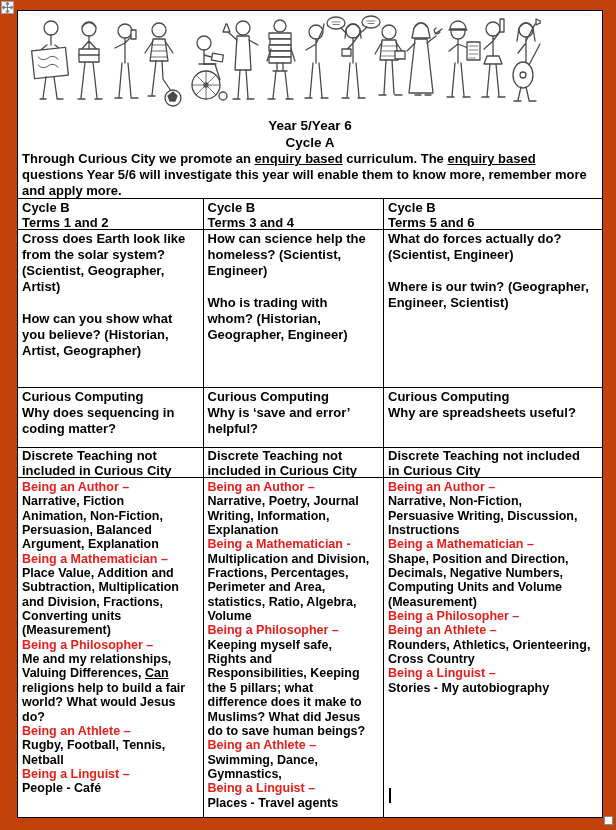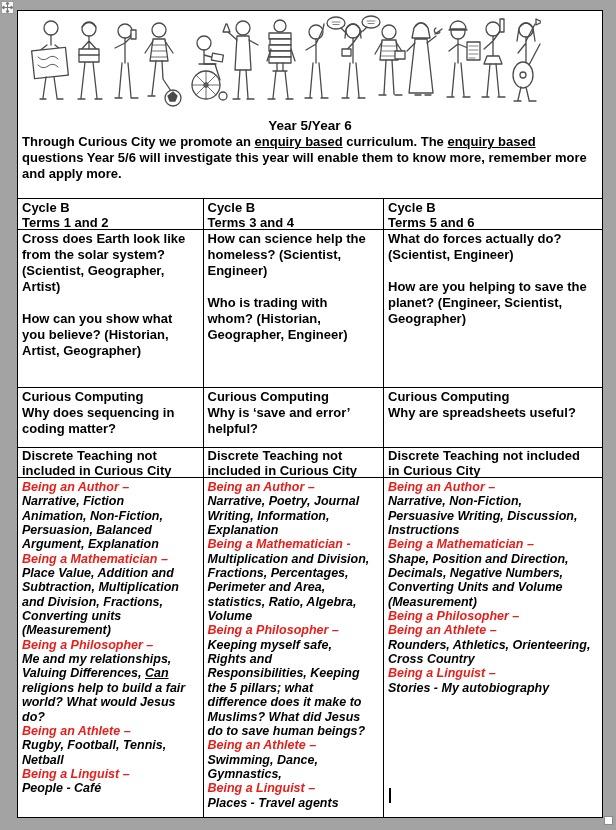--- a/index.html
+++ b/index.html
@@ -1,33 +1,33 @@
 <!DOCTYPE html>
 <html><head>
 <meta charset="utf-8">
 <style>
   html,body{margin:0;padding:0;background:#fff;}
-  .page{position:relative;width:616px;height:830px;background:#a3a3a3;overflow:hidden;
+  .page{position:relative;width:616px;height:830px;background:#c2410c;overflow:hidden;
         font-family:"Liberation Sans",sans-serif;font-weight:700;color:#000;}
   .move-handle{position:absolute;left:1px;top:1px;width:13px;height:13px;border:1px solid #9a9a9a;
         background:#f7f7f7;display:flex;align-items:center;justify-content:center;box-sizing:border-box;}
   .doc{position:absolute;left:17px;top:10px;width:586px;height:808px;border:1.5px solid #000;
         box-sizing:border-box;display:flex;flex-direction:column;background:#fff;}
   .row{box-sizing:border-box;flex:0 0 auto;overflow:hidden;}
   .row + .row{border-top:1.5px solid #000;}
   .grid{display:grid;grid-template-columns:184.5px 180.5px 1fr;}
   .cell{border-left:1.5px solid #000;padding:1px 11px 0 4px;box-sizing:border-box;overflow:hidden;}
   .cell:first-child{border-left:none;}
   .r-intro{height:187px;}
   .r-head{height:31px;font-size:13px;line-height:15px;}
   .r-q{height:158px;font-size:13px;line-height:16px;}
   .r-comp{height:60px;font-size:13px;line-height:16px;}
   .r-disc{height:30px;font-size:13px;line-height:14.5px;}
   .r-subj{flex:1 1 auto;}
-  .r-subj .cell{font-size:12.5px;line-height:14.35px;padding-top:2px;font-style:italic;}
+  .r-subj .cell{font-size:12.5px;line-height:14.35px;padding-top:2px;}
   .kids-wrap{height:102px;padding:4px 0 0 3px;}
   .title{text-align:center;font-size:13.5px;line-height:17px;}
   .intro-p{margin:0;padding:0 3px 0 4px;font-size:13px;line-height:16.2px;}
   .u{text-decoration:underline;}
   .qp{margin:0 0 16px 0;}
   .qp:last-child{margin-bottom:0;}
   .sh{color:#e51f1b;}
   .sb{margin:0;}
   .caret{position:absolute;left:389px;top:788px;width:1.5px;height:15px;background:#000;}
   .resize-handle{position:absolute;left:604px;top:816px;width:9px;height:9px;background:#fff;
@@ -148,20 +148,21 @@
           <path d="M505 26 l9 -17"></path>
           <path d="M515 4 l6 3 -6 3 z" fill="#fff"></path>
           <path d="M505 22 v26 M505 28 l-8 10"></path>
           <ellipse cx="502" cy="60" rx="10" ry="13" fill="#fff"></ellipse>
             <circle cx="502" cy="60" r="3"></circle>
           <path d="M508 50 l11 -21"></path>
           <path d="M500 72 l-3 13 m8 -13 l3 13 M493 86 h7 M508 86 h7"></path>
         </svg>
       </div>
       <div class="title">Year 5/Year 6</div>
+      <div class="title">Cycle A</div>
       <p class="intro-p"><span>Through Curious City we promote an </span><span class="u">enquiry based</span><span> curriculum. The </span><span class="u">enquiry based</span><span> questions Year 5/6 will investigate this year will enable them to know more, remember more and apply more.</span></p>
     </div>
 
     <div class="row r-head grid">
       <div class="cell">
         <div>Cycle B</div>
         <div>Terms 1 and 2</div>
       </div>
       <div class="cell">
         <div>Cycle B</div>
@@ -177,21 +178,21 @@
       <div class="cell">
         <p class="qp">Cross does Earth look like from the solar system? (Scientist, Geographer, Artist)</p>
         <p class="qp">How can you show what you believe? (Historian, Artist, Geographer)</p>
       </div>
       <div class="cell">
         <p class="qp">How can science help the homeless? (Scientist, Engineer)</p>
         <p class="qp">Who is trading with whom? (Historian, Geographer, Engineer)</p>
       </div>
       <div class="cell">
         <p class="qp">What do forces actually do? (Scientist, Engineer)</p>
-        <p class="qp">How are you helping to save the planet? (Engineer, Scientist, Geographer)</p>
+        <p class="qp">Where is our twin? (Geographer, Engineer, Scientist)</p>
       </div>
     </div>
 
     <div class="row r-comp grid">
       <div class="cell">
         <div>Curious Computing</div>
         <div>Why does sequencing in coding matter?</div>
       </div>
       <div class="cell">
         <div>Curious Computing</div>
@@ -231,21 +232,21 @@
         <div class="sb"><span>Keeping myself safe, Rights and Responsibilities, Keeping the 5 pillars; what difference does it make to Muslims? What did Jesus do to save human beings?</span><span class="u"></span><span></span></div>
         <div class="sh">Being an Athlete –</div>
         <div class="sb">Swimming, Dance, Gymnastics,</div>
         <div class="sh">Being a Linguist –</div>
         <div class="sb">Places - Travel agents</div>
       </div>
       <div class="cell">
         <div class="sh">Being an Author –</div>
         <div class="sb">Narrative, Non-Fiction, Persuasive Writing, Discussion, Instructions</div>
         <div class="sh">Being a Mathematician –</div>
-        <div class="sb">Shape, Position and Direction, Decimals, Negative Numbers, Converting Units and Volume (Measurement)</div>
+        <div class="sb">Shape, Position and Direction, Decimals, Negative Numbers, Computing Units and Volume (Measurement)</div>
         <div class="sh">Being a Philosopher –</div>
         <div class="sh">Being an Athlete –</div>
         <div class="sb">Rounders, Athletics, Orienteering, Cross Country</div>
         <div class="sh">Being a Linguist –</div>
         <div class="sb">Stories - My autobiography</div>
       </div>
     </div>
 
   </div>
 

